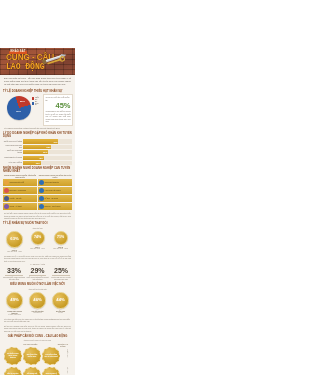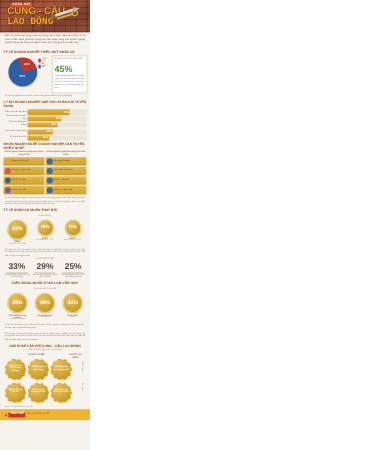--- a/index.html
+++ b/index.html
@@ -15,20 +15,21 @@
   
   .header {
     position:relative; height:27px; width:100%;
     background:
       repeating-linear-gradient(0deg,
         rgba(0,0,0,.22) 0px, rgba(0,0,0,.22) 1px, transparent 1px, transparent 5px),
       repeating-linear-gradient(90deg,
         rgba(0,0,0,.18) 0px, rgba(0,0,0,.18) 1px, transparent 1px, transparent 9px),
       linear-gradient(160deg,#8d4a33 0%, #a4563a 35%, #7e4130 70%, #96503a 100%);
     overflow:hidden;
+    margin-top:48px;
   }
   .hdr-kicker {
     position:absolute; left:9px; top:2.5px;
     font-size:2.6px; font-weight:bold; letter-spacing:.2px;
     color:#fff7e6; background:#d8531f;
     padding:0.5px 1.5px; line-height:1;
     border-radius:.4px;
   }
   .hdr-l1, .hdr-l2 {
     position:absolute; left:6px; width:63px;
@@ -91,20 +92,21 @@
   .lg-tx { font-size:1.6px; color:#6b6258; line-height:1; }
 
   .pie-right {
     flex:1; background:#ffffff; border:.4px solid #e2d8c9;
     padding:1.5px 1.5px 2px 1.5px; min-height:27px;
   }
   .pr-head { font-size:1.8px; color:#8a7f70; line-height:1.3; margin-bottom:.5px; }
   .pr-big {
     font-size:7.5px; font-weight:bold; color:#5a8f3c; line-height:1;
     margin:.5px 0 .8px 0;
+    text-align:right;
   }
   .pr-body { font-size:1.75px; color:#7c7266; line-height:1.5; text-align:justify; }
 
   .note {
     font-size:1.7px; color:#8d8376; padding:1px 4px; line-height:1.45; font-style:italic;
   }
 
   
   .bars { padding:0 3px; }
   .bar-row { display:flex; align-items:center; gap:1px; margin-bottom:1.2px; }

